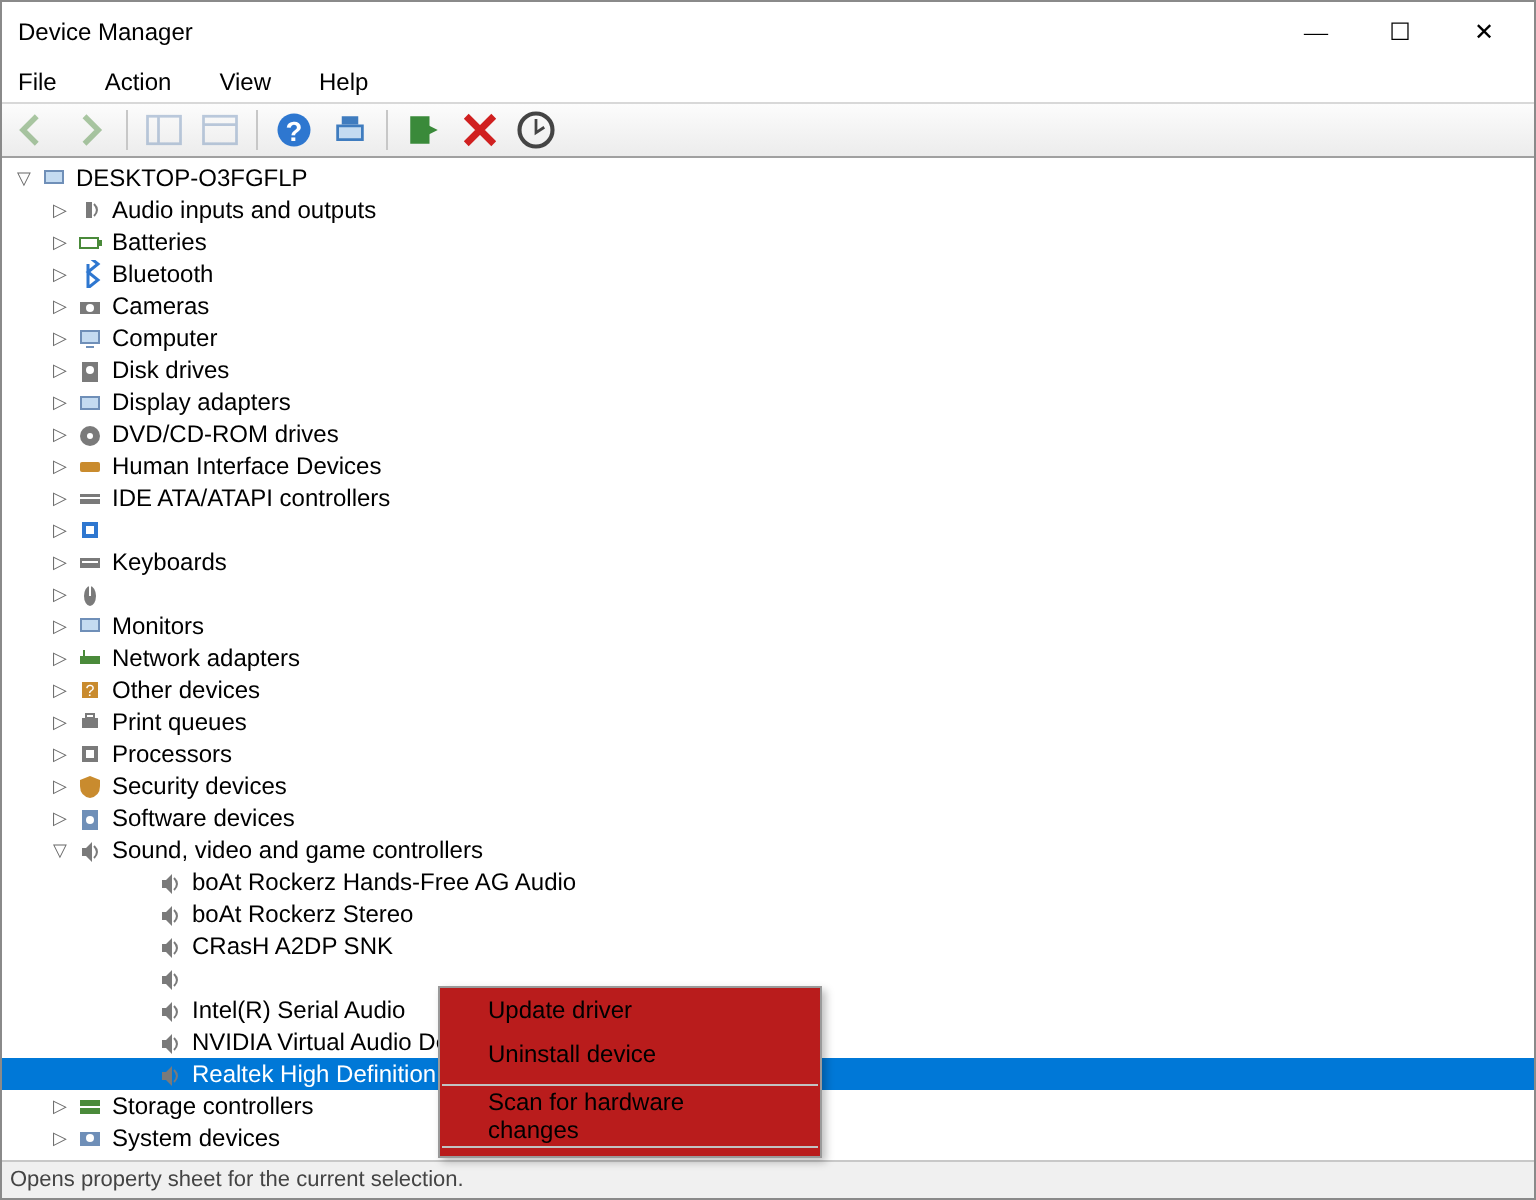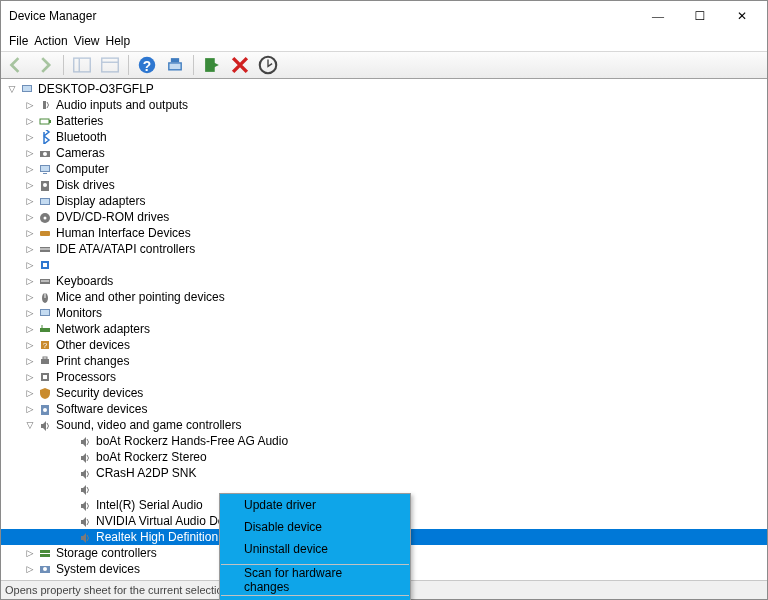--- a/index.html
+++ b/index.html
@@ -1,36 +1,36 @@
 <!DOCTYPE html>
 <html><head>
 <meta charset="utf-8">
 <style>
 html,body{margin:0;padding:0;font-family:"Segoe UI",Tahoma,sans-serif;font-size:12px;color:#000;background:#fff;height:100%;user-select:none}
 .window{width:768px;height:600px;display:flex;flex-direction:column;border:1px solid #8a8a8a;box-sizing:border-box;position:relative}
 .titlebar{height:30px;display:flex;align-items:center;padding:0 4px}
 .titlebar-text{padding-left:4px;font-size:12px}
 .titlebar-spacer{flex:1}
 .tb-btn{width:42px;height:24px;display:flex;align-items:center;justify-content:center;font-family:"Segoe MDL2 Assets","Segoe UI Symbol";font-size:12px;color:#000}
-.menubar{height:20px;display:flex;align-items:center;gap:6px;padding:0 8px;font-size:12px}
+.menubar{height:20px;display:flex;align-items:center;gap:24px;padding:0 8px;font-size:12px}
 .menubar span{cursor:default}
 .toolbar{height:26px;border-top:1px solid #d8d8d8;border-bottom:1px solid #a0a0a0;display:flex;align-items:center;padding:0 4px;gap:4px;background:linear-gradient(#fcfcfc,#ececec)}
 .tool{width:22px;height:22px;display:flex;align-items:center;justify-content:center;border:1px solid transparent;border-radius:2px}
 .sep{width:1px;height:20px;background:#c7c7c7;margin:0 2px}
 .tree{flex:1;overflow:auto;background:#fff;padding-top:2px}
 .row{height:16px;display:flex;align-items:center;font-size:12px;white-space:nowrap}
 .exp{width:10px;height:10px;display:flex;align-items:center;justify-content:center;color:#6b6b6b;font-size:9px;margin-right:3px}
 .ic{width:14px;height:14px;margin-right:4px;display:flex;align-items:center;justify-content:center}
 .ic svg{width:14px;height:14px}
 .lv0{padding-left:6px}
 .lv1{padding-left:24px}
 .lv2{padding-left:64px}
 .selected{background:#0078d7;color:#fff}
 .statusbar{height:18px;border-top:1px solid #c8c8c8;background:#f0f0f0;display:flex;align-items:center;padding:0 4px;font-size:11px;color:#444}
-.ctxmenu{position:absolute;background:#0ea5e9;border:1px solid #9a9a9a;box-shadow:2px 2px 4px rgba(0,0,0,.25);width:190px;font-size:12px;z-index:10}
+.ctxmenu{position:absolute;background:#b91c1c;border:1px solid #9a9a9a;box-shadow:2px 2px 4px rgba(0,0,0,.25);width:190px;font-size:12px;z-index:10}
 .ctxitem{height:22px;display:flex;align-items:center;padding:0 24px}
 .ctxsep{height:1px;background:#c2c2c2;margin:4px 1px}
 .dim{opacity:.45}
 </style>
 </head>
 <body>
 
 <div class="window">
   <div class="titlebar">
     <span class="titlebar-text">Device Manager</span>
@@ -235,21 +235,20 @@
         <span>Keyboards</span>
       </div>
       <div class="row lv1">
         <span class="exp">▷</span>
         <span class="ic">
           <svg viewBox="0 0 14 14">
             <ellipse cx="7" cy="8" rx="3" ry="5" fill="#7a7a7a"></ellipse>
             <line x1="7" y1="3" x2="7" y2="8" stroke="#fff"></line>
           </svg>
         </span>
-        <span>Mice and other pointing devices</span>
       </div>
       <div class="row lv1">
         <span class="exp">▷</span>
         <span class="ic">
           <svg viewBox="0 0 14 14">
             <rect x="2" y="3" width="10" height="7" fill="#6f8fb8"></rect>
             <rect x="3" y="4" width="8" height="5" fill="#c4dbf1"></rect>
           </svg>
         </span>
         <span>Monitors</span>
@@ -275,21 +274,21 @@
         <span>Other devices</span>
       </div>
       <div class="row lv1">
         <span class="exp">▷</span>
         <span class="ic">
           <svg viewBox="0 0 14 14">
             <rect x="3" y="5" width="8" height="5" fill="#7a7a7a"></rect>
             <rect x="5" y="3" width="4" height="2" fill="#fff" stroke="#7a7a7a"></rect>
           </svg>
         </span>
-        <span>Print changes</span>
+        <span>Print queues</span>
       </div>
       <div class="row lv1">
         <span class="exp">▷</span>
         <span class="ic">
           <svg viewBox="0 0 14 14">
             <rect x="3" y="3" width="8" height="8" fill="#7a7a7a"></rect>
             <rect x="5" y="5" width="4" height="4" fill="#fff"></rect>
           </svg>
         </span>
         <span>Processors</span>
@@ -422,19 +421,18 @@
         <span>Universal Serial Bus controllers</span>
       </div>
     </div>
 
   <div class="statusbar">
     <span>Opens property sheet for the current selection.</span>
   </div>
 
   <div class="ctxmenu" id="ctx" style="left:218px;top:492px">
       <div class="ctxitem">Update driver</div>
-      <div class="ctxitem">Disable device</div>
       <div class="ctxitem">Uninstall device</div>
       <div class="ctxsep"></div>
       <div class="ctxitem">Scan for hardware changes</div>
       <div class="ctxsep"></div>
     </div>
 </div>
 
 </body></html>

